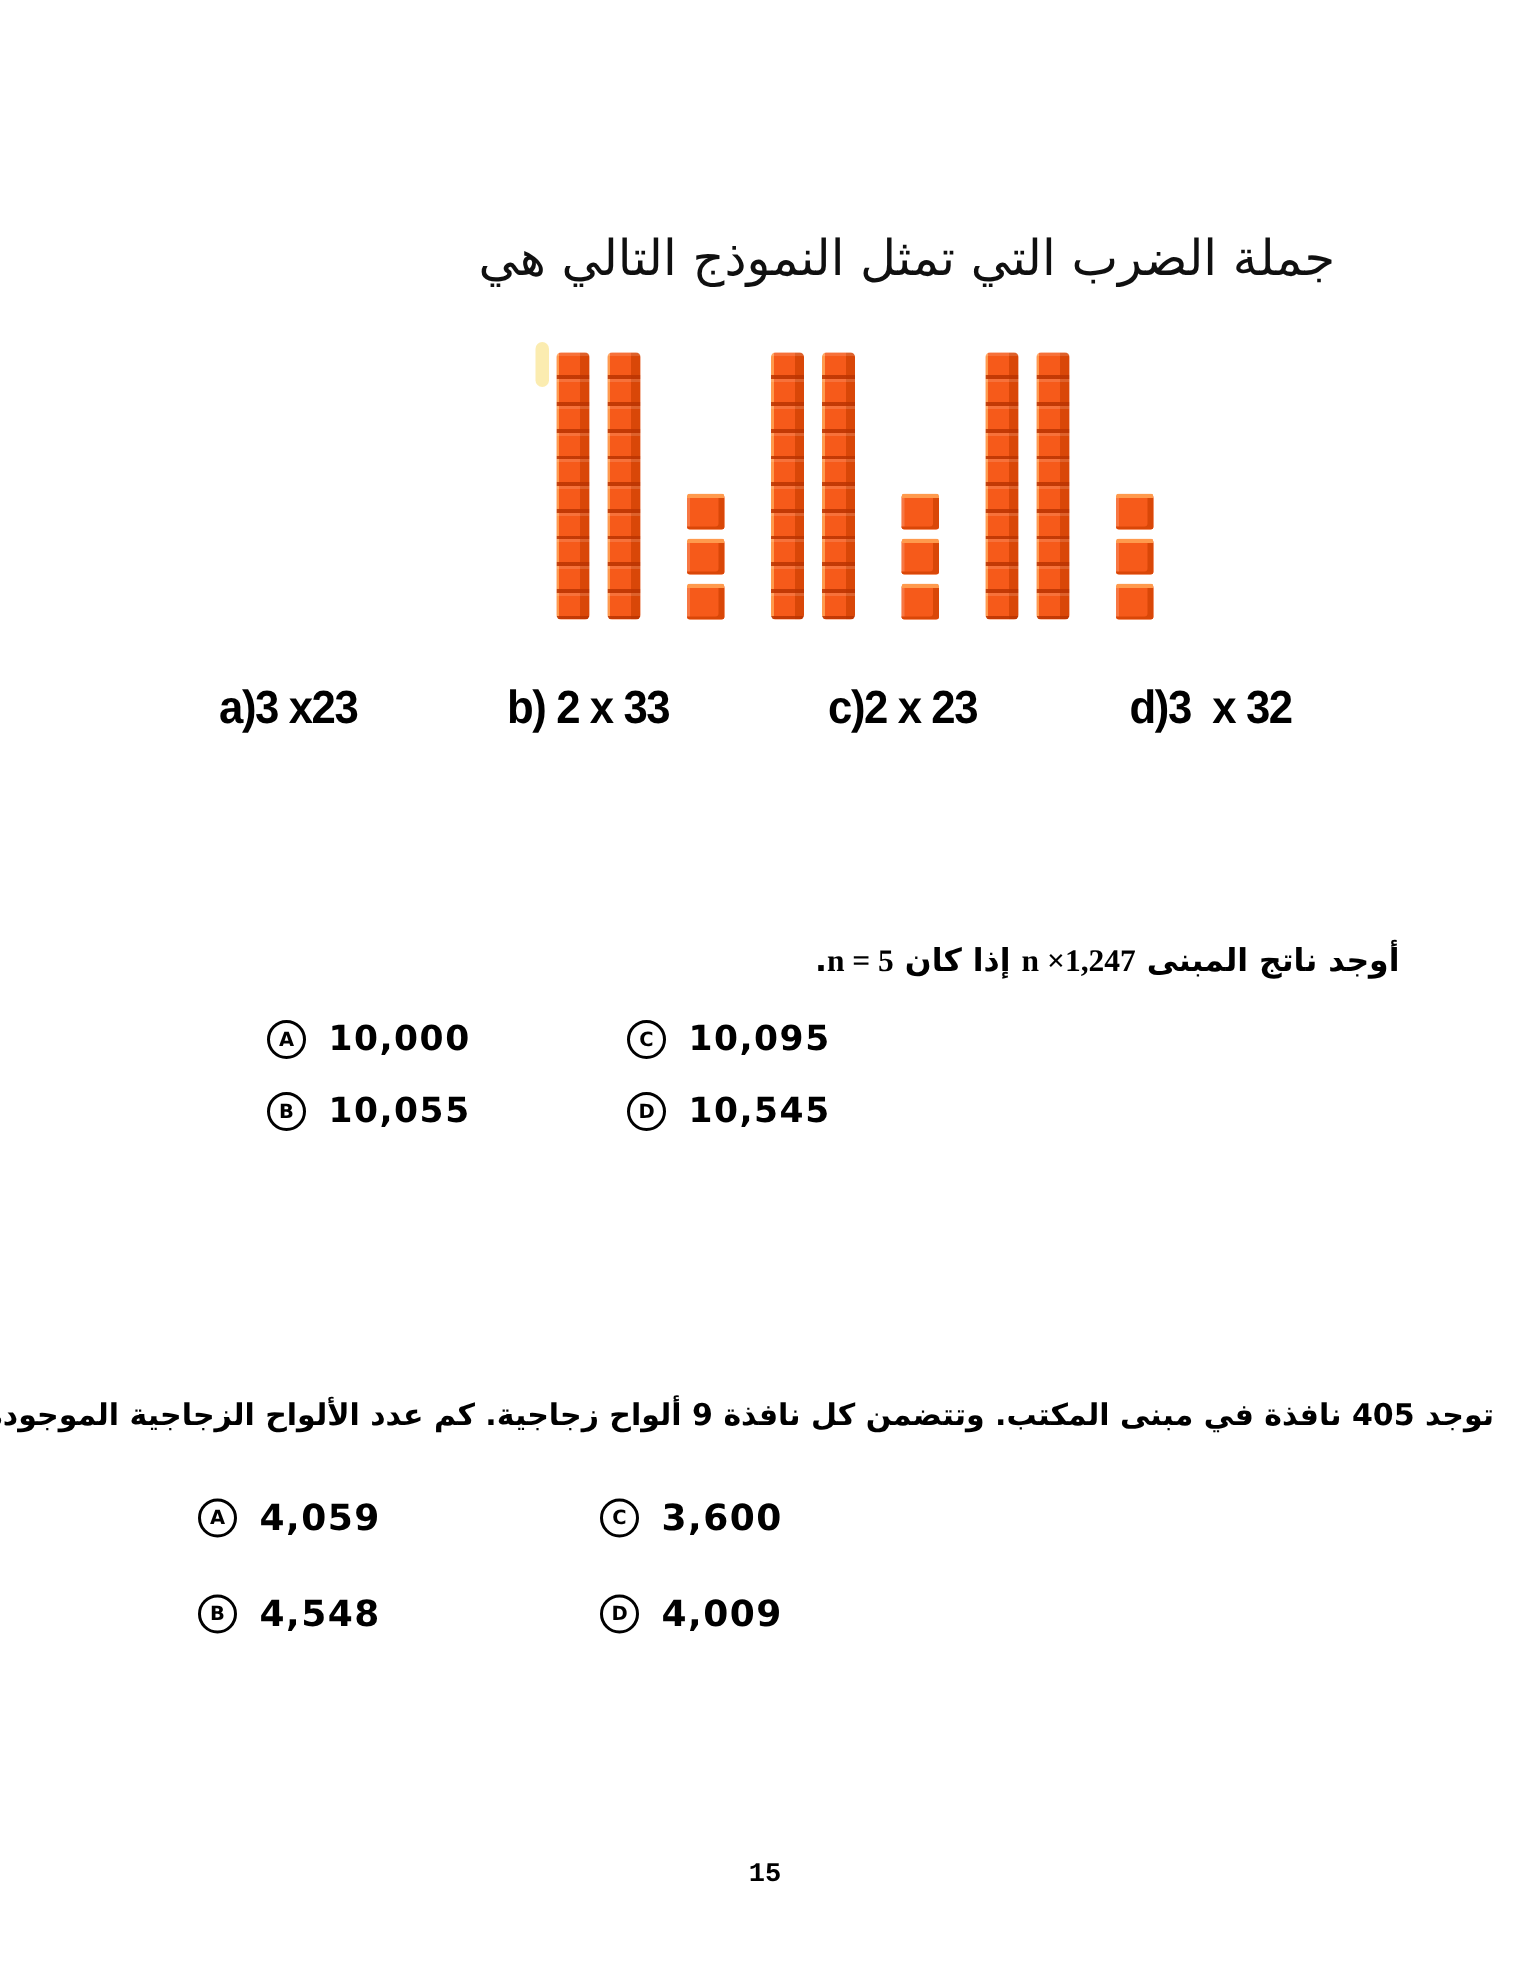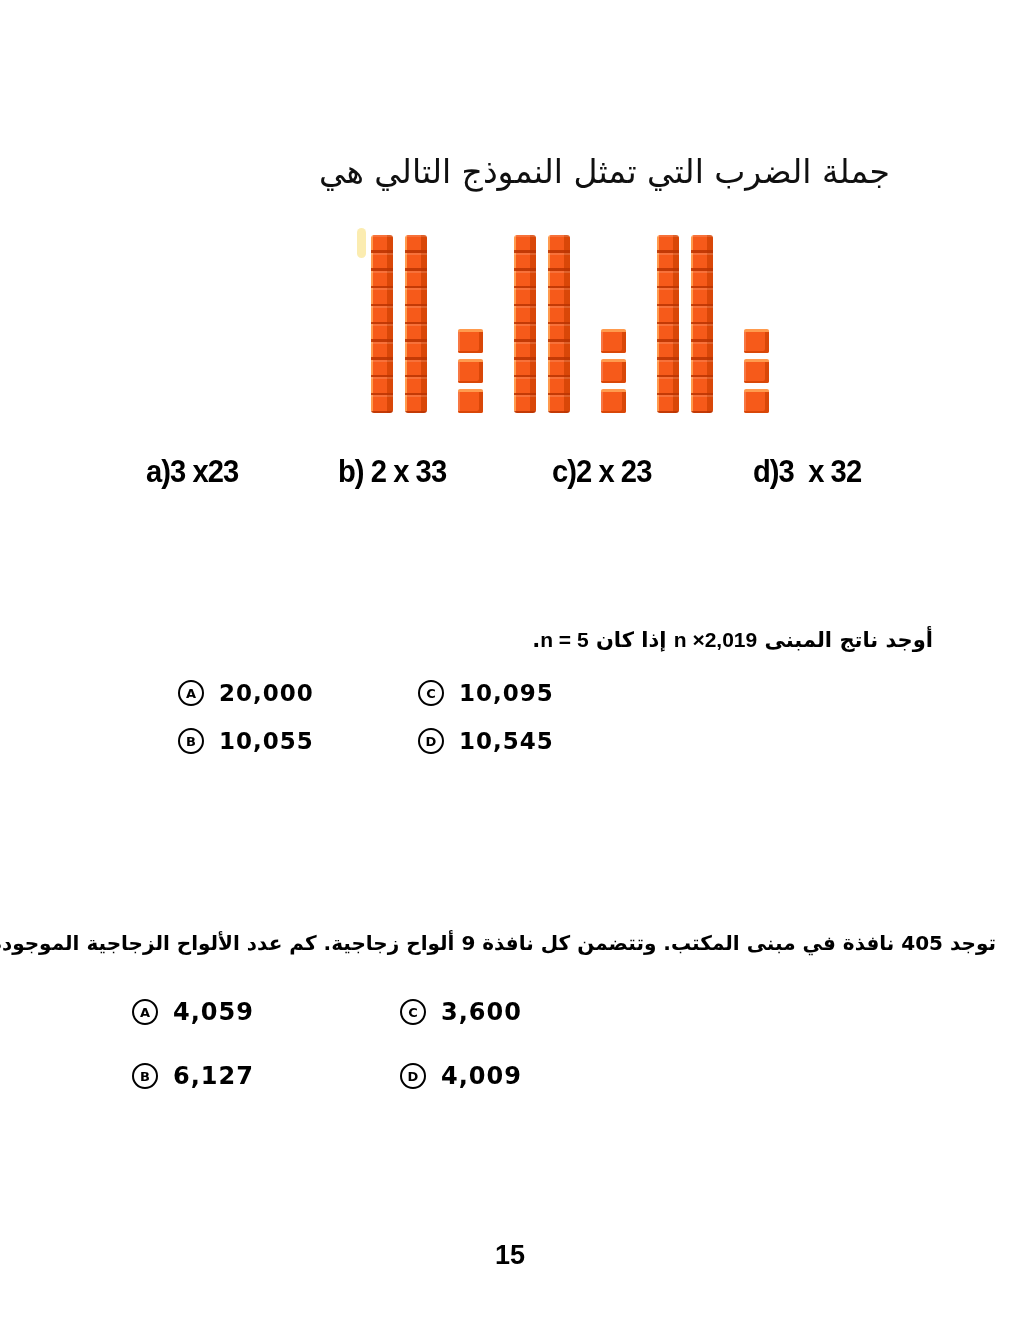--- a/index.html
+++ b/index.html
@@ -43,42 +43,42 @@
     position:absolute;top:414px;font-weight:bold;font-size:31px;
     letter-spacing:-1px;white-space:pre;color:#000;
     font-family:"Liberation Sans",sans-serif;transform:scaleX(.94);transform-origin:left top;
   }
   .choice-a{left:146px;} .choice-b{left:338px;} .choice-c{left:552px;} .choice-d{left:753px;}
   
   .q2-text{
     position:absolute;top:588px;right:87px;direction:rtl;
     font-size:21px;font-weight:bold;white-space:nowrap;color:#000;
   }
-  .q2-text .math{font-family:Liberation Sans, sans-serif;}
+  .q2-text .math{font-family:Liberation Serif, serif;}
   
   .option{position:absolute;display:flex;align-items:center;gap:15px;color:#000;}
   .badge{
     flex:0 0 auto;width:22px;height:22px;border:2.2px solid #000;border-radius:50%;
     display:flex;align-items:center;justify-content:center;
     font-size:13px;font-weight:bold;line-height:1;
   }
   .val{font-weight:bold;letter-spacing:1px;font-size:23px;}
   .q2-optA{left:178px;top:640px;} .q2-optB{left:178px;top:688px;}
   .q2-optC{left:418px;top:640px;} .q2-optD{left:418px;top:688px;}
   
   .q3-text{
     position:absolute;top:891px;right:24px;direction:rtl;
     font-size:20px;font-weight:bold;white-space:nowrap;color:#000;
   }
   .q3-opt .val{font-size:24px;text-align:center;}
   .q3-optA{left:132px;top:958px;} .q3-optB{left:132px;top:1022px;}
   .q3-optC{left:400px;top:958px;} .q3-optD{left:400px;top:1022px;}
   .page-num{
     position:absolute;top:1200px;left:0;width:100%;text-align:center;
-    font-size:27px;font-weight:bold;font-family:Liberation Sans, sans-serif;color:#000;
+    font-size:18px;font-weight:bold;font-family:Liberation Mono, monospace;color:#000;
   }
 </style>
 </head>
 <body>
 
 <div class="page" style="--bm: #f65a1a; --bl: #ff9a4d; --bd: #d94708; --ay: #fae9a2;">
 
   <div class="q1-title">جملة الضرب التي تمثل النموذج التالي هي</div>
 
   <div class="yellow-mark"></div>
@@ -113,28 +113,28 @@
       </div>
     </div>
 
   <div class="choice choice-a">a)3 x23</div>
   <div class="choice choice-b">b) 2 x 33</div>
   <div class="choice choice-c">c)2 x 23</div>
   <div class="choice choice-d">d)3  x 32</div>
 
   <div class="q2-text" dir="rtl">
     <span>أوجد ناتج المبنى</span>
-    <span class="math" dir="ltr">n ×2,019</span>
+    <span class="math" dir="ltr">n ×1,247</span>
     <span>إذا كان</span>
     <span class="math" dir="ltr">n = 5</span><span>.</span>
   </div>
 
   <div class="option q2-optA">
     <span class="badge">A</span>
-    <span class="val">20,000</span>
+    <span class="val">10,000</span>
   </div>
   <div class="option q2-optB">
     <span class="badge">B</span>
     <span class="val">10,055</span>
   </div>
   <div class="option q2-optC">
     <span class="badge">C</span>
     <span class="val">10,095</span>
   </div>
   <div class="option q2-optD">
@@ -143,21 +143,21 @@
   </div>
 
   <div class="q3-text" dir="rtl">توجد 405 نافذة في مبنى المكتب. وتتضمن كل نافذة 9 ألواح زجاجية. كم عدد الألواح الزجاجية الموجودة في المبنى إجمالاً؟</div>
 
   <div class="option q3-opt q3-optA">
     <span class="badge">A</span>
     <span class="val">4,059</span>
   </div>
   <div class="option q3-opt q3-optB">
     <span class="badge">B</span>
-    <span class="val">6,127</span>
+    <span class="val">4,548</span>
   </div>
   <div class="option q3-opt q3-optC">
     <span class="badge">C</span>
     <span class="val">3,600</span>
   </div>
   <div class="option q3-opt q3-optD">
     <span class="badge">D</span>
     <span class="val">4,009</span>
   </div>
 

